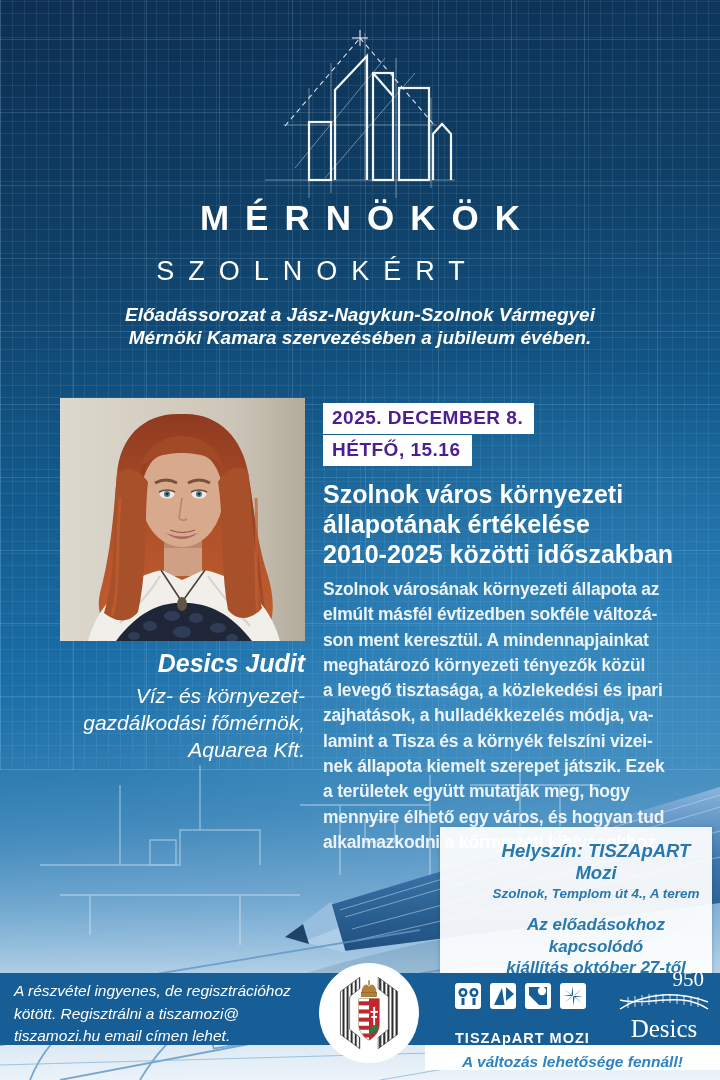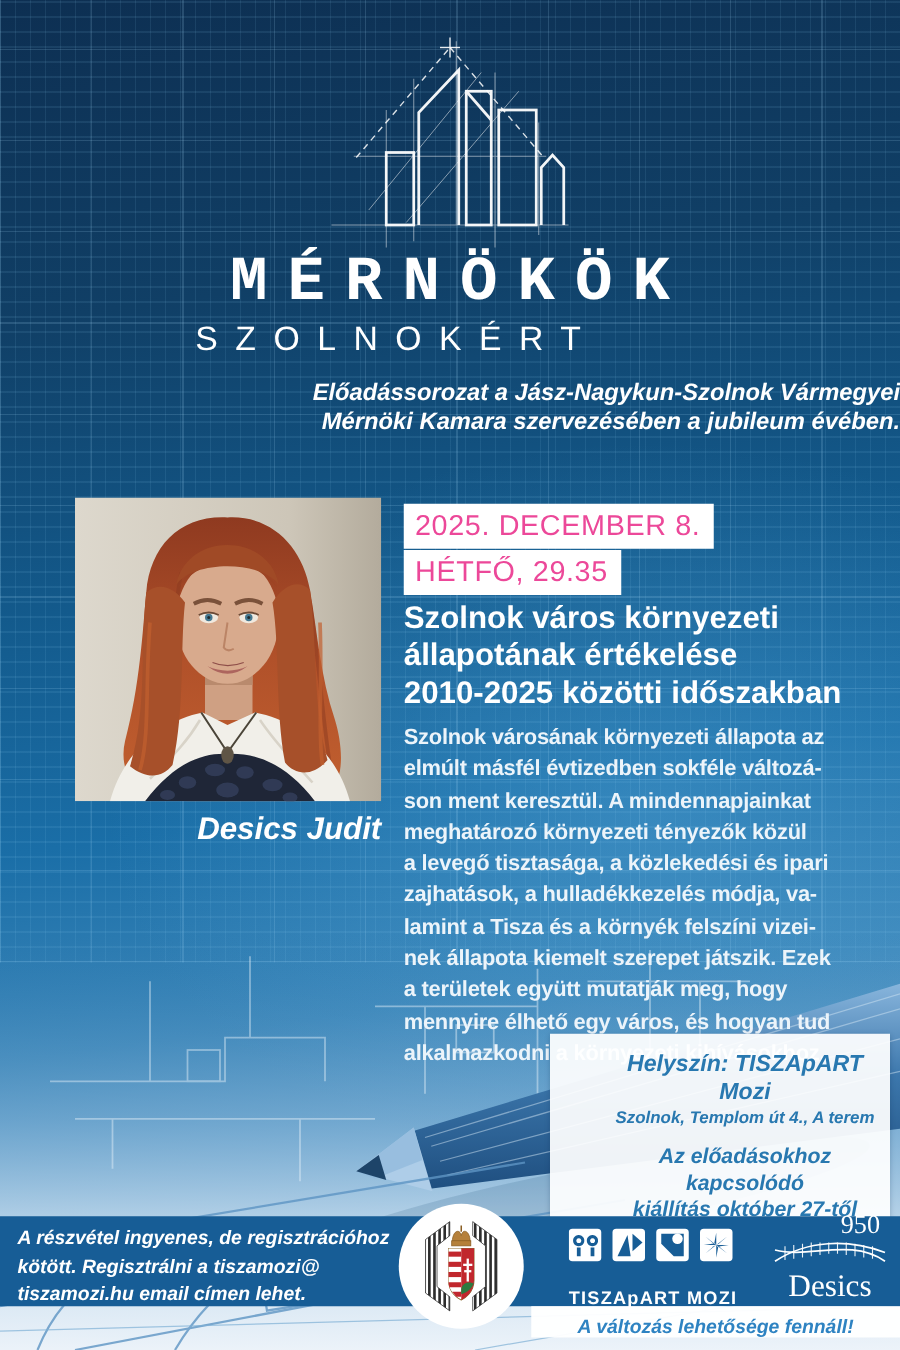--- a/index.html
+++ b/index.html
@@ -14,45 +14,45 @@
     position:absolute;left:0;top:0;width:720px;height:770px;pointer-events:none;
     background-image:
       repeating-linear-gradient(0deg, rgba(140,205,240,.10) 0 1px, transparent 1px 12px),
       repeating-linear-gradient(90deg, rgba(140,205,240,.10) 0 1px, transparent 1px 12px),
       repeating-linear-gradient(0deg, rgba(170,220,250,.17) 0 1px, transparent 1px 73px),
       repeating-linear-gradient(90deg, rgba(170,220,250,.17) 0 1px, transparent 1px 73px);
   }
   .photo-area{position:absolute;left:0;top:745px;width:720px;height:335px;}
   .hdr-logo{position:absolute;left:265px;top:28px;width:190px;height:175px;}
   .brand-title{position:absolute;left:0;top:198px;width:720px;text-align:center;
-    color:#fff;font-size:50px;font-weight:bold;letter-spacing:16px;text-indent:16px;font-family:Liberation Mono, monospace;}
+    color:#fff;font-size:35px;font-weight:bold;letter-spacing:16px;text-indent:16px;}
   .brand-sub{position:absolute;left:0;top:256px;width:621px;text-align:center;
     color:#fff;font-size:27px;font-weight:normal;letter-spacing:14px;text-indent:14px;}
-  .intro{position:absolute;left:0;top:303px;width:720px;text-align:right;
+  .intro{position:absolute;left:0;top:303px;width:720px;text-align:center;
     color:#fff;font-size:19px;font-weight:bold;font-style:italic;line-height:23px;white-space:pre-line;}
   .portrait{position:absolute;left:60px;top:398px;width:245px;height:243px;}
   .chips{position:absolute;left:323px;top:403px;}
-  .chip{display:table;background:#ffffff;color:#ec4899;font-weight:normal;font-size:23px;
+  .chip{display:table;background:#ffffff;color:#4c1d95;font-weight:bold;font-size:19px;
     padding:4px 11px 5px 9px;letter-spacing:.5px;margin-bottom:1px;}
   .event-title{position:absolute;left:323px;top:479px;width:398px;color:#ffffff;
     font-size:25px;font-weight:bold;line-height:30px;white-space:pre-line;}
   .event-desc{position:absolute;left:323px;top:577px;width:400px;color:#ecf4fa;
     font-size:17.5px;font-weight:bold;line-height:25.3px;letter-spacing:-0.2px;white-space:pre-line;}
   .speaker{position:absolute;left:40px;top:649px;width:265px;text-align:right;color:#fff;}
   .speaker-name{font-size:25px;font-weight:bold;font-style:italic;}
   .speaker-role{margin-top:4px;font-size:21px;font-style:italic;line-height:27px;white-space:pre-line;}
   .venue-box{position:absolute;left:440px;top:827px;width:272px;height:148px;
     background:rgba(255,255,255,.93);box-shadow:0 1px 4px rgba(10,40,70,.25);
     text-align:center;color:#2878b0;box-sizing:border-box;padding-top:13px;padding-left:40px;}
   .venue-title{font-size:18.5px;font-weight:bold;font-style:italic;}
   .venue-address{font-size:13.5px;font-weight:bold;font-style:italic;margin-top:2px;}
   .venue-note{font-size:17px;font-weight:bold;font-style:italic;line-height:21.5px;margin-top:13px;white-space:pre-line;}
   .band{position:absolute;left:0;top:973px;width:720px;height:72px;background:#175d96;}
   .registration{position:absolute;left:14px;top:980px;width:330px;color:#fff;
-    font-size:15.5px;font-weight:bold;font-style:italic;line-height:22.5px;white-space:pre-line;}
+    font-size:15.5px;font-weight:normal;font-style:italic;line-height:22.5px;white-space:pre-line;}
   .badge{position:absolute;left:318px;top:962px;width:102px;height:102px;}
   .tiszapart{position:absolute;left:455px;top:982px;width:140px;text-align:left;}
   .tiszapart-label{margin-top:16px;color:#fff;font-size:14.5px;font-weight:bold;letter-spacing:1px;}
   .szolnok950{position:absolute;left:616px;top:970px;width:96px;text-align:center;color:#fff;}
   .szolnok-year{font-family:"Liberation Serif",serif;font-size:21px;text-align:right;padding-right:8px;line-height:18px;}
   .szolnok-name{font-family:"Liberation Serif",serif;font-size:25px;line-height:24px;margin-top:1px;}
   .motto-strip{position:absolute;left:425px;top:1045px;width:295px;height:25px;background:rgba(255,255,255,.96);}
   .motto{width:100%;text-align:center;line-height:33px;color:#2e83c2;
     font-size:15.5px;font-weight:bold;font-style:italic;}
 </style>
@@ -211,40 +211,43 @@
     <path d="M106,135 Q122,142 138,135 Q122,147 106,135 Z" fill="#ad655e"></path>
     <path d="M110,132 Q122,137 135,132" stroke="#8e4e49" stroke-width="1" fill="none"></path>
 
     <path d="M57,76 C52,120 58,170 44,215 C58,226 70,224 78,214 C88,170 84,120 88,84 C78,70 66,68 57,76 Z" fill="#a7502a"></path>
     <path d="M188,74 C194,118 190,168 202,210 C190,224 176,222 168,212 C160,168 164,120 158,84 C168,68 180,66 188,74 Z" fill="#a7502a"></path>
     <path d="M60,100 C56,150 60,190 52,218 M196,100 C198,150 194,190 198,214" stroke="#c2602f" stroke-width="3" fill="none" opacity="0.7"></path>
   </svg>
 
   <div class="chips">
     <div class="chip">2025. DECEMBER 8.</div>
-    <div class="chip">HÉTFŐ, 29.35</div>
+    <div class="chip">HÉTFŐ, 15.16</div>
   </div>
 
   <div class="event-title">Szolnok város környezeti
 állapotának értékelése
 2010-2025 közötti időszakban</div>
   <div class="event-desc">Szolnok városának környezeti állapota az
 elmúlt másfél évtizedben sokféle változá-
 son ment keresztül. A mindennapjainkat
 meghatározó környezeti tényezők közül
 a levegő tisztasága, a közlekedési és ipari
 zajhatások, a hulladékkezelés módja, va-
 lamint a Tisza és a környék felszíni vizei-
 nek állapota kiemelt szerepet játszik. Ezek
 a területek együtt mutatják meg, hogy
 mennyire élhető egy város, és hogyan tud
 alkalmazkodni a környezeti kihívásokhoz.</div>
 
   <div class="speaker">
     <div class="speaker-name">Desics Judit</div>
+    <div class="speaker-role">Víz- és környezet-
+gazdálkodási főmérnök,
+Aquarea Kft.</div>
   </div>
 
   <div class="venue-box">
     <div class="venue-title">Helyszín: TISZApART Mozi</div>
     <div class="venue-address">Szolnok, Templom út 4., A terem</div>
     <div class="venue-note">Az előadásokhoz kapcsolódó
 kiállítás október 27-től
 megnézhető a Tisza Mozi
 Art Caféban.</div>
   </div>

